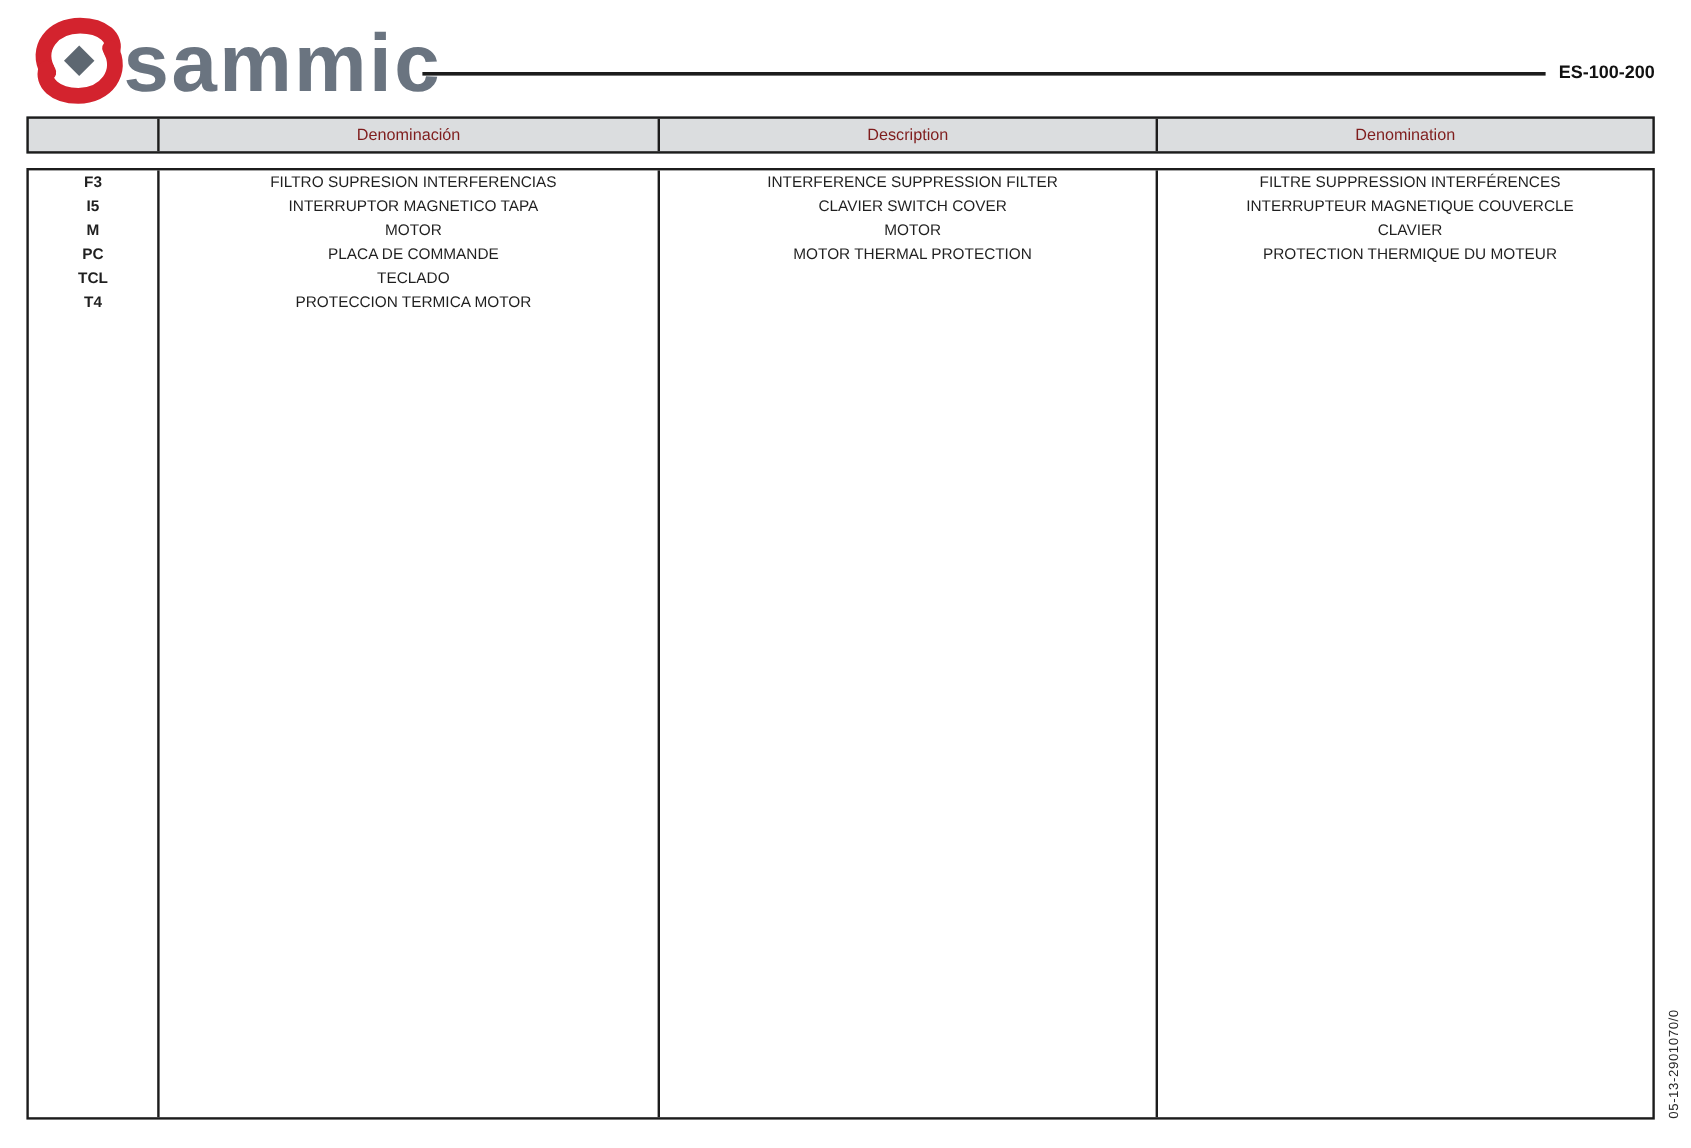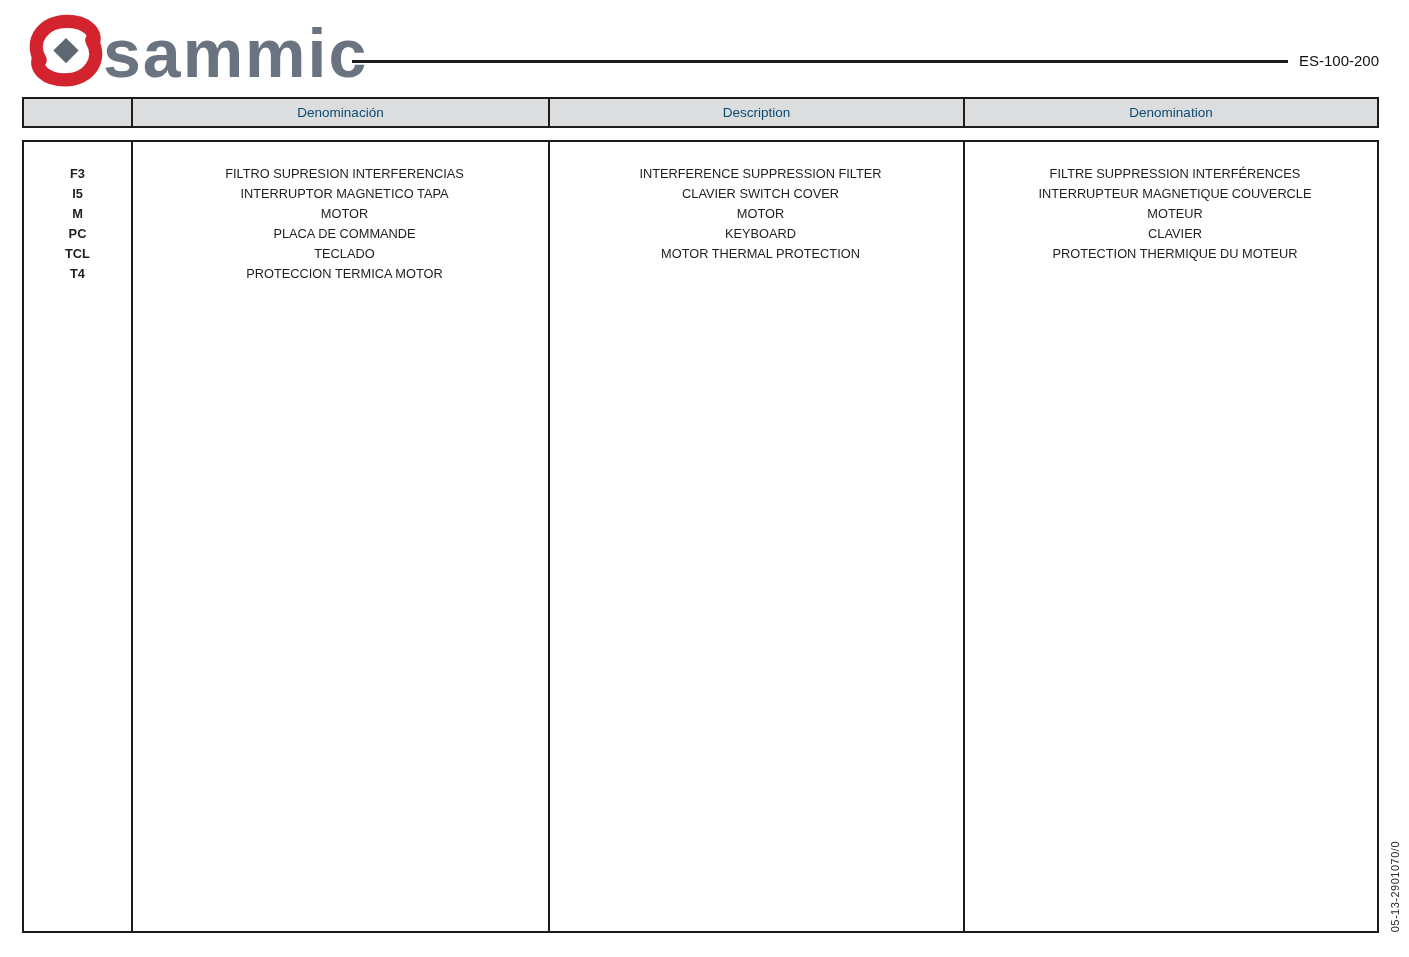--- a/index.html
+++ b/index.html
@@ -18,54 +18,53 @@
     position:absolute; left:103px; top:16px;
     font-size:68px; font-weight:bold; letter-spacing:2px;
     color:#6a7480; line-height:1.1; white-space:nowrap;
   }
   .header-rule {
     position:absolute; left:352px; top:60px;
     width:936px; height:3px; background:#1c1c1c;
   }
   .model-number {
     position:absolute; left:1240px; top:52px; width:139px;
-    font-size:15px; font-weight:normal; text-align:right;
+    font-size:15px; font-weight:bold; text-align:right;
     color:#111;
   }
 
   
   .thead {
     position:absolute; left:22px; top:97px;
     width:1357px; height:31px;
     background:#dbdddf;
     border:2px solid #1c1c1c;
     box-sizing:border-box;
     display:grid;
     grid-template-columns:107px 417px 415px auto;
   }
   .hcell {
     display:flex; align-items:center; justify-content:center;
-    font-size:13.5px; color:#0c4a6e;
+    font-size:13.5px; color:#7f1d1d;
     box-sizing:border-box; overflow:hidden;
   }
   .hcell + .hcell { border-left:2px solid #1c1c1c; }
 
   
   .tbody {
     position:absolute; left:22px; top:140px;
     width:1357px; height:793px;
     border:2px solid #1c1c1c;
     box-sizing:border-box;
     display:grid;
     grid-template-columns:107px 417px 415px auto;
     background:#ffffff;
   }
   .bcol {
     box-sizing:border-box;
-    padding-top:22px;
     font-size:12.8px;
     line-height:19.9px;
     overflow:hidden;
   }
   .bcol + .bcol { border-left:2px solid #1c1c1c; }
   .col-code { text-align:center; font-weight:bold; }
   .col-text { padding-left:8px;text-align:center; }
   .cell { white-space:nowrap; }
 
   
@@ -111,27 +110,25 @@
       <div class="cell">INTERRUPTOR MAGNETICO TAPA</div>
       <div class="cell">MOTOR</div>
       <div class="cell">PLACA DE COMMANDE</div>
       <div class="cell">TECLADO</div>
       <div class="cell">PROTECCION TERMICA MOTOR</div>
     </div>
     <div class="bcol col-text">
       <div class="cell">INTERFERENCE SUPPRESSION FILTER</div>
       <div class="cell">CLAVIER SWITCH COVER</div>
       <div class="cell">MOTOR</div>
-      <div class="cell">KEYBOARD</div>
       <div class="cell">MOTOR THERMAL PROTECTION</div>
     </div>
     <div class="bcol col-text">
       <div class="cell">FILTRE SUPPRESSION INTERFÉRENCES</div>
       <div class="cell">INTERRUPTEUR MAGNETIQUE COUVERCLE</div>
-      <div class="cell">MOTEUR</div>
       <div class="cell">CLAVIER</div>
       <div class="cell">PROTECTION THERMIQUE DU MOTEUR</div>
     </div>
   </div>
 
   <div class="doc-number">05-13-2901070/0</div>
 
 </div>
 
 </body></html>

